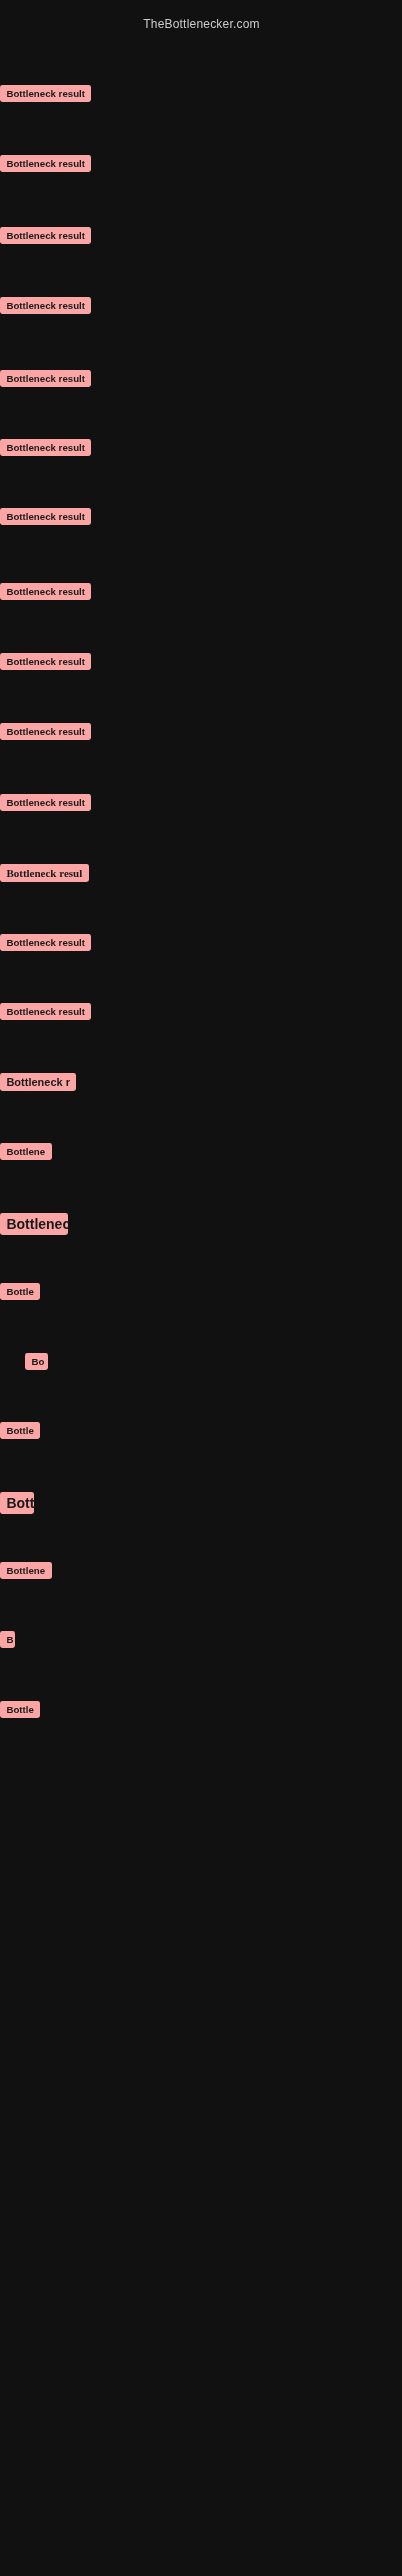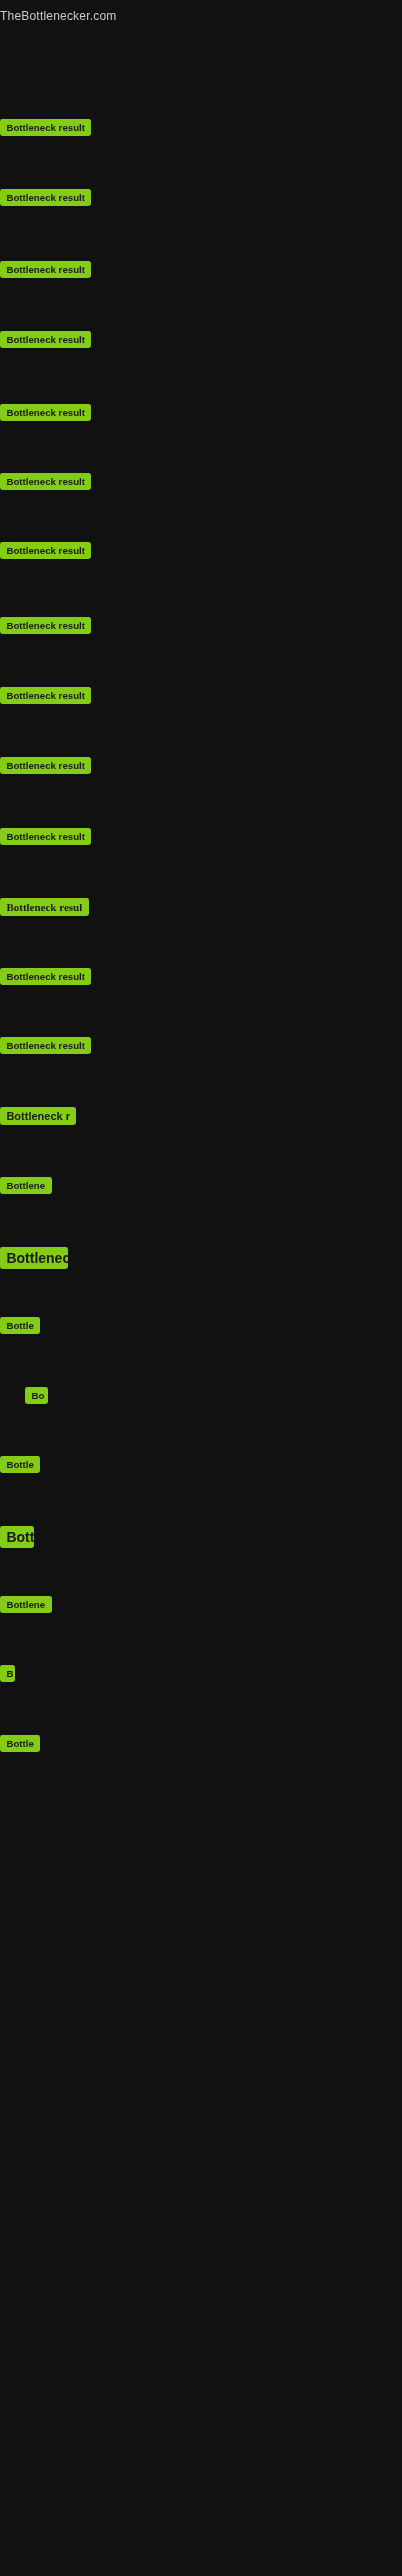--- a/index.html
+++ b/index.html
@@ -10,37 +10,37 @@
 
     body {
       width: 403px;
       min-height: 2576px;
       background-color: #111111;
       font-family: Arial, sans-serif;
       position: relative;
     }
 
     .site-title {
+      text-align: center;
       color: #cccccc;
       font-size: 12px;
-      padding: 9px 0 8px 0;
+      padding: 17px 0 8px 0;
       letter-spacing: 0.2px;
     }
 
     .bottleneck-badge {
       display: inline-block;
-      background-color: #84cc16;
+      background-color: #fca5a5;
       color: #1a1a1a;
       font-size: 9.7px;
       font-weight: bold;
       padding: 3.2px 6.4px;
       border-radius: 2.4px;
       white-space: nowrap;
       overflow: hidden;
-      margin-top: 42px;
     }
 
     .badge-row {
       position: absolute;
       left: 0;
     }
   </style>
 </head>
 <body>
 

